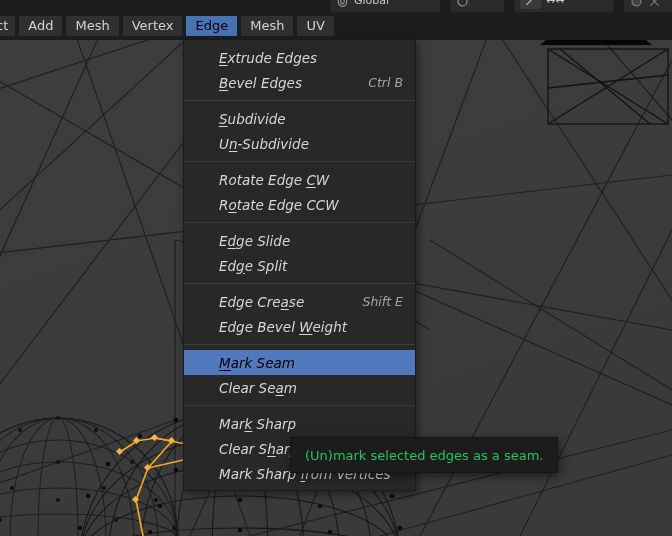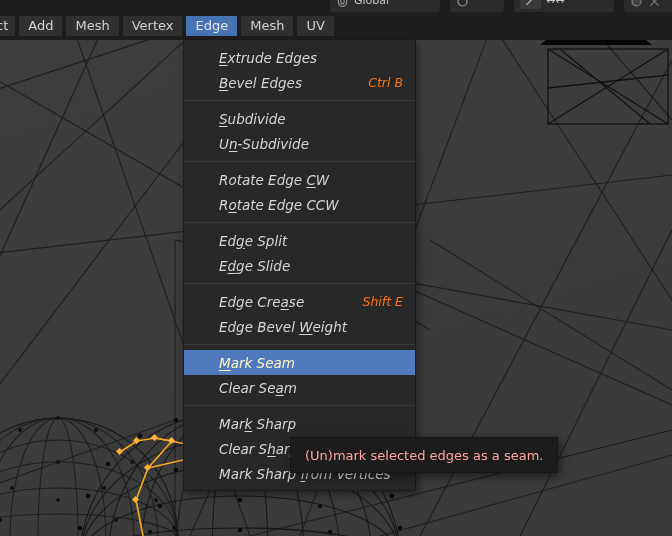--- a/index.html
+++ b/index.html
@@ -92,21 +92,21 @@
   }
   .menubtn.clipped {
     padding-left: 0;
     margin-left: -4px;
     border-top-left-radius: 0;
     border-bottom-left-radius: 0;
     padding-right: 7px;
   }
   .menubtn.active {
     background: #4772b3;
-    color: #e5e5e5;
+    color: #000000;
   }
 
   
   #edgemenu {
     position: absolute;
     left: 183px;
     top: 40px;
     width: 233px;
     background: #282828;
     border: 1px solid #1b1b1b;
@@ -122,26 +122,26 @@
     align-items: center;
     padding: 0 12px 0 35px;
     box-sizing: border-box;
     color: #d6d6d6;
     font-size: 13.5px;
     white-space: nowrap;
     font-style: italic;
   }
   .mi.sel {
     background: #5179bd;
-    color: #fef9c3;
+    color: #000000;
   }
   .mi .milabel { flex: 0 0 auto; }
   .mi .mikey {
     margin-left: auto;
-    color: #f97316;
+    color: #a3a3a3;
     font-size: 12.5px;
   }
   .mi u { text-decoration: underline; text-underline-offset: 2px; }
   .sep {
     height: 1px;
     background: #3a3a3a;
     margin: 5px 0 5px 0;
   }
 
   
@@ -150,21 +150,21 @@
     left: 290px;
     top: 437px;
     width: 268px;
     height: 36px;
     background: #1c1c1c;
     border: 1px solid #151515;
     box-sizing: border-box;
     display: flex;
     align-items: center;
     padding: 0 14px;
-    color: #fca5a5;
+    color: #22c55e;
     font-size: 13px;
     box-shadow: 2px 3px 9px rgba(0,0,0,.5);
     white-space: nowrap;
   }
 </style>
 </head>
 <body>
 
 <div id="app">
 
@@ -369,24 +369,24 @@
       </div>
       <div class="sep"></div>
       <div class="mi">
         <span class="milabel">Rotate Edge <u>C</u>W</span>
       </div>
       <div class="mi">
         <span class="milabel">R<u>o</u>tate Edge CCW</span>
       </div>
       <div class="sep"></div>
       <div class="mi">
+        <span class="milabel">E<u>d</u>ge Slide</span>
+      </div>
+      <div class="mi">
         <span class="milabel">Ed<u>g</u>e Split</span>
-      </div>
-      <div class="mi">
-        <span class="milabel">E<u>d</u>ge Slide</span>
       </div>
       <div class="sep"></div>
       <div class="mi">
         <span class="milabel">Edge Cre<u>a</u>se</span>
         <span class="mikey">Shift E</span>
       </div>
       <div class="mi">
         <span class="milabel">Edge Bevel <u>W</u>eight</span>
       </div>
       <div class="sep"></div>

